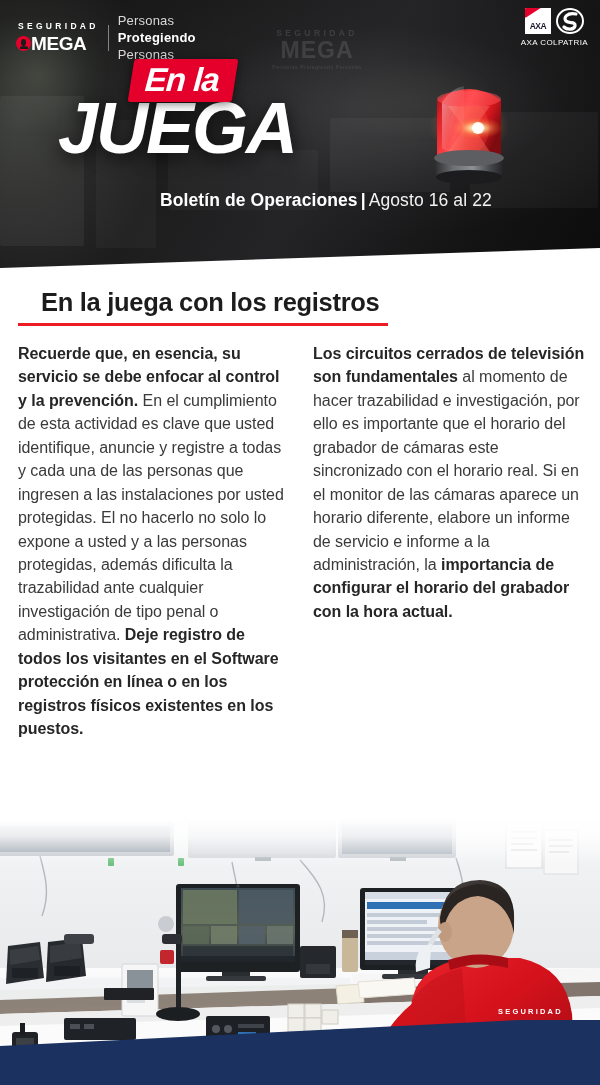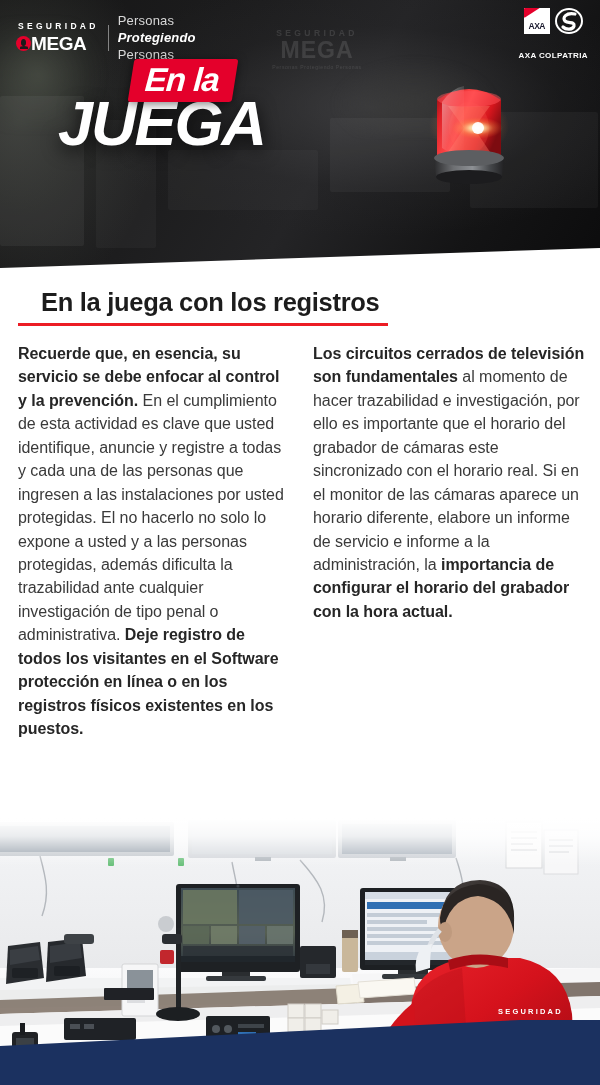--- a/index.html
+++ b/index.html
@@ -61,57 +61,57 @@
     content:""; width:5px; height:7px; background:#1a1a1a;
     border-radius:50% 50% 45% 45%; margin-top:-1px;
   }
   .ll-mark::before{
     content:""; position:absolute; bottom:1.5px; width:8px; height:3px;
     background:#1a1a1a; border-radius:50% 50% 0 0;
   }
   .ll-mega { font-size:19px; font-weight:800; color:#fff; letter-spacing:-.4px; margin-left:-1px; }
   .ll-div { width:1px; height:26px; background:rgba(255,255,255,.45); }
   .ll-tag { line-height:1.32; font-size:13px; color:#d8d8d8; letter-spacing:.2px; }
-  .ll-tag .strong { font-weight:700; color:#ffffff;font-style:italic; }
+  .ll-tag .strong { font-weight:700; color:#ffffff; }
 
   
   .logo-right { position:absolute; right:12px; top:8px; z-index:6; text-align:center; }
   .lr-row { display:flex; align-items:center; gap:5px; justify-content:center; }
   .axa-box {
     width:26px; height:26px; background:#fff; position:relative; overflow:hidden;padding-left:8px;
   }
   .axa-box::before{
     content:""; position:absolute; left:-5px; top:-9px; width:42px; height:8px;
     background:#e4002b; transform:rotate(-33deg);
   }
   .axa-box .axa-t {
     position:absolute; left:0; right:0; bottom:3px; text-align:center;
     font-size:8.5px; font-weight:800; color:#1a1a2e; letter-spacing:-.5px;
   }
   .colp-swirl { width:28px; height:26px; }
-  .lr-name { font-size:8px; color:#fff; letter-spacing:.4px; margin-top:17px; font-weight:700; }
+  .lr-name { font-size:8px; color:#fff; letter-spacing:.4px; margin-top:4px; font-weight:400; }
 
   
   .badge-enla {
     position:absolute; left:131px; top:59px; z-index:7;
     background:#e4002b; border-radius:3px;
     padding:4px 16px 6px 14px;
     transform:skewX(-9deg);
     box-shadow:0 2px 10px rgba(0,0,0,.5);
   }
   .badge-enla span {
     display:block; transform:skewX(5deg);
     font-size:33px; font-weight:800; font-style:italic; color:#fff;
     letter-spacing:-1px; line-height:1;
   }
 
   
   .juega {
     position:absolute; left:58px; top:92px; z-index:5;
-    font-size:63px; font-weight:800; font-style:italic; color:#ffffff;
+    font-size:72px; font-weight:800; font-style:italic; color:#ffffff;
     letter-spacing:-2px; line-height:1;
     text-shadow:0 5px 18px rgba(0,0,0,.75);
   }
 
   
   .siren { position:absolute; left:428px; top:78px; width:82px; height:110px; z-index:6; }
 
   
   .hdr-sub {
     position:absolute; left:160px; top:190px; z-index:6;
@@ -252,20 +252,23 @@
       <path d="M14 24 Q24 10 36 8 L36 78 Q22 76 14 70 Z" fill="url(#glassHi)"></path>
 
       <ellipse cx="41" cy="21" rx="32" ry="8" fill="#ff5459" opacity=".5"></ellipse>
 
       <path d="M6 80 L76 80 L74 98 Q41 108 8 98 Z" fill="url(#baseG)"></path>
       <ellipse cx="41" cy="80" rx="35" ry="8" fill="#5c5e61"></ellipse>
       <ellipse cx="41" cy="99" rx="33" ry="7" fill="#1c1c1e"></ellipse>
     </svg>
   </div>
 
+  <div class="hdr-sub">
+    <b>Boletín de Operaciones</b><span class="pipe">|</span><span class="light">Agosto 16 al 22</span>
+  </div>
 </div>
 
 <div class="content">
   <div class="sect-title">En la juega con los registros</div>
   <div class="sect-rule"></div>
 
   <div class="cols">
     <div class="col">
       <p><span class="b">Recuerde que, en esencia, su servicio se debe enfocar al control y la prevención.</span><span> En el cumplimiento de esta actividad es clave que usted identifique, anuncie y registre a todas y cada una de las personas que ingresen a las instalaciones por usted protegidas. El no hacerlo no solo lo expone a usted y a las personas protegidas, además dificulta la trazabilidad ante cualquier investigación de tipo penal o administrativa. </span><span class="b">Deje registro de todos los visitantes en el Software protección en línea o en los registros físicos existentes en los puestos.</span></p>
     </div>

